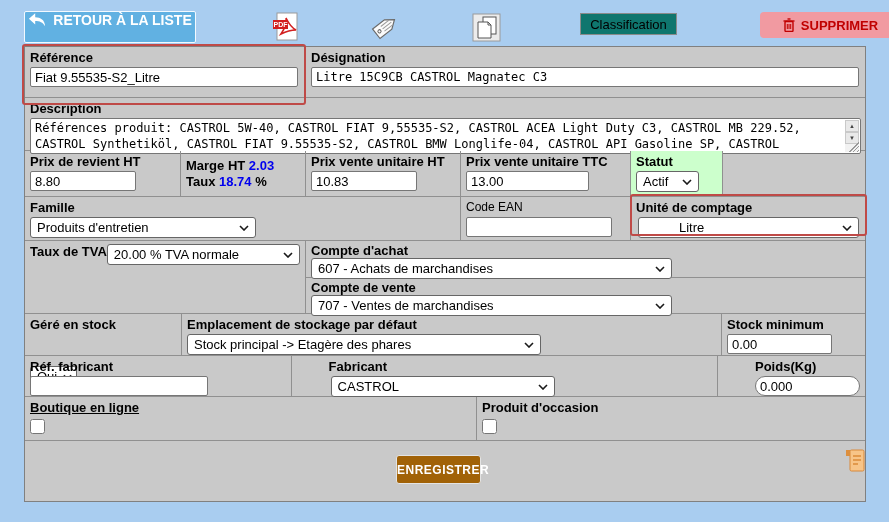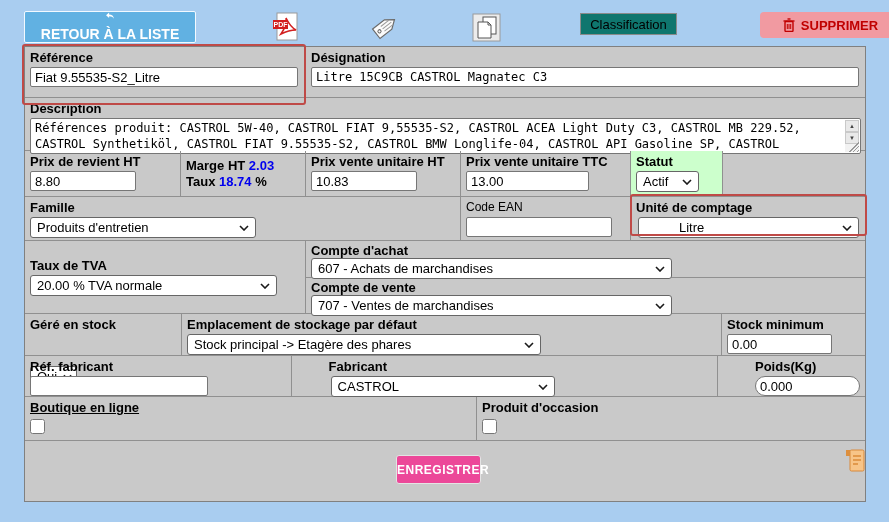--- a/index.html
+++ b/index.html
@@ -7,21 +7,21 @@
   #app {
     position:relative; width:889px; height:522px;
     background:#a9cdf0; overflow:hidden;
     font-family:"Liberation Sans", sans-serif; color:#000;
   }
   
   .btn-back {
     position:absolute; left:24px; top:11px; width:172px; height:32px;
     background:#61b1e2; border:1px solid #f2f9ff; border-radius:2px;
     color:#fff; font-weight:bold; font-size:14px;
-    display:flex; align-items:center; justify-content:center; gap:7px; cursor:pointer;flex-direction:column;
+    display:flex; align-items:flex-start; justify-content:center; gap:7px; cursor:pointer;
   }
   .icon-btn { position:absolute; cursor:pointer; background:transparent; border:none; }
   .btn-classification {
     position:absolute; left:580px; top:13px; width:97px; height:22px;
     background:#0f766e; border:1px solid #8a8a8a; font-size:13px;
     font-family:"Liberation Sans", sans-serif; cursor:pointer;
   }
   .btn-delete {
     position:absolute; left:760px; top:12px; width:141px; height:26px;
     background:#f19aa1; border:none; border-radius:4px;
@@ -74,21 +74,21 @@
         transparent 86%, #999 86%, #999 92%, transparent 92%);
     cursor:nwse-resize;
   }
   
   .stack { display:flex; flex-direction:column; flex:1; }
   .substack { padding:2px 5px; }
   .substack.top { border-bottom:1px solid #909090; }
   
   .btn-save {
     position:absolute; left:371px; top:14px; width:85px; height:29px;
-    background:#ec4899; border:1px solid #e4e4e4; border-radius:3px;
+    background:#a16207; border:1px solid #e4e4e4; border-radius:3px;
     color:#fff; font-weight:bold; font-size:12px; letter-spacing:0.5px;
     font-family:"Liberation Sans", sans-serif; cursor:pointer;
   }
   .note-ic { position:absolute; left:820px; top:7px; cursor:pointer; background:none; border:none; }
   
   .hl { position:absolute; border:2px solid #bf4a47; border-radius:3px; pointer-events:none; }
   #hl-ref { left:22px; top:44px; width:284px; height:61px; }
   #hl-unite { left:630px; top:194px; width:237px; height:42px; }
 </style>
 </head>
@@ -229,21 +229,21 @@
         <div class="sel" style="width:221px; margin-left:2px;padding-left:40px;">
           <span>Litre</span>
           <svg class="chev" width="10" height="6" viewBox="0 0 10 6">
               <path d="M1 1 L5 5 L9 1" fill="none" stroke="#1a1a1a" stroke-width="1.6"></path>
             </svg>
         </div>
       </div>
     </div>
 
     <div class="row" style="height:73px;">
-      <div class="cell" style="width:281px; display:flex; flex-direction:column; justify-content:center;">
+      <div class="cell" style="width:281px; display:flex; flex-direction:row; justify-content:center;">
         <span class="lbl">Taux de TVA</span>
         <div class="sel" style="width:247px;">
           <span>20.00 % TVA normale</span>
           <svg class="chev" width="10" height="6" viewBox="0 0 10 6">
               <path d="M1 1 L5 5 L9 1" fill="none" stroke="#1a1a1a" stroke-width="1.6"></path>
             </svg>
         </div>
       </div>
       <div class="stack">
         <div class="substack top" style="height:37px;">

